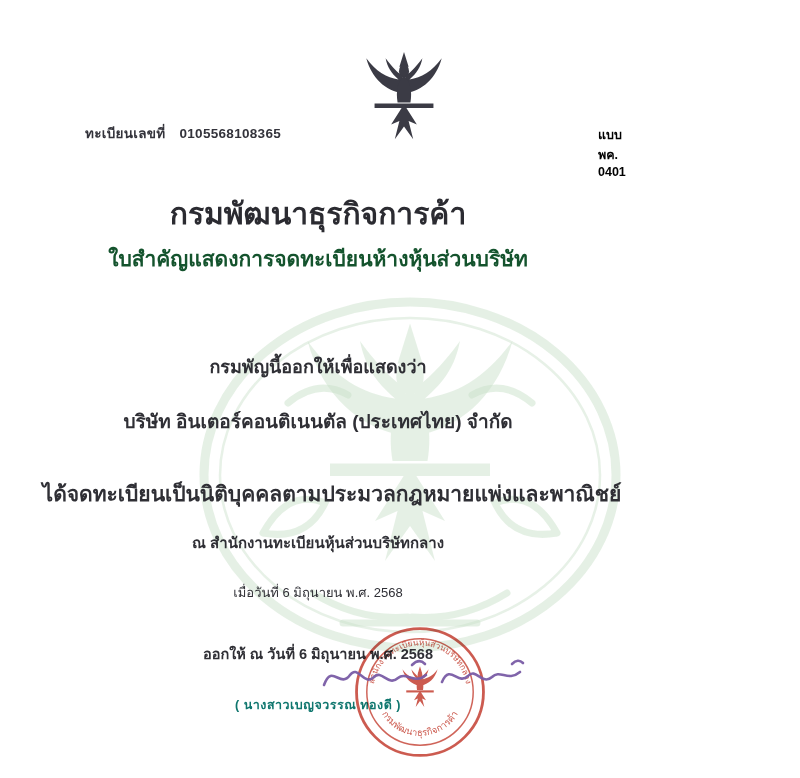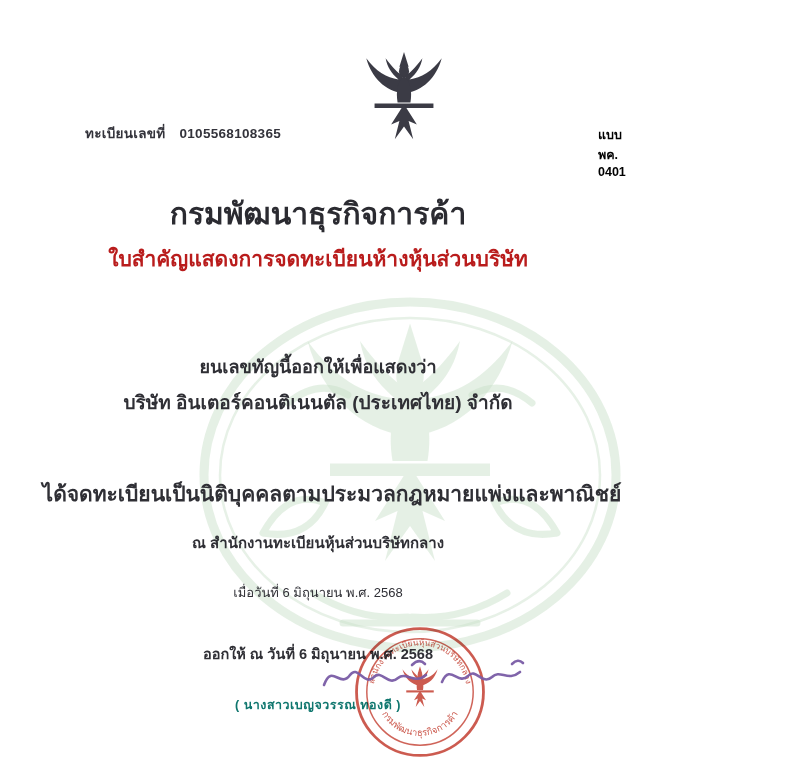--- a/index.html
+++ b/index.html
@@ -7,23 +7,23 @@
     position:relative;width:636px;height:778px;background:#ffffff;overflow:hidden;
     font-family:"Liberation Sans","DejaVu Sans",sans-serif;color:#2f2f35;
   }
   .abs{position:absolute;}
   .centered{left:0;right:0;text-align:center;}
   .reg-no{left:85px;top:122px;font-size:13.5px;font-weight:bold;color:#33333b;letter-spacing:.3px;}
   .reg-no .num{margin-left:14px;}
   .form-code{left:598px;top:125px;font-size:12.5px;font-weight:bold;color:#000000;}
   .garuda-top{left:358px;top:46px;width:92px;height:102px;}
   .dept-title{top:190px;font-size:30px;font-weight:bold;color:#2b2b31;z-index:2;}
-  .cert-subtitle{top:242px;font-size:21px;font-weight:bold;color:#b91c1c;z-index:2;}
+  .cert-subtitle{top:242px;font-size:21px;font-weight:bold;color:#14532d;z-index:2;}
   .intro-line{top:352px;font-size:18px;font-weight:bold;z-index:2;}
-  .company-line{top:387px;font-size:19px;font-weight:bold;z-index:2;}
+  .company-line{top:406px;font-size:19px;font-weight:bold;z-index:2;}
   .statement-line{top:477px;font-size:21px;font-weight:bold;z-index:2;margin-left:28px;}
   .office-line{top:531px;font-size:15px;font-weight:bold;z-index:2;}
   .regdate-line{top:582px;font-size:13px;font-weight:normal;z-index:2;}
   .issue-line{top:642px;font-size:14.5px;font-weight:bold;z-index:2;}
   .registrar-line{top:695px;font-size:12.5px;font-weight:bold;color:#0f766e;z-index:2;letter-spacing:.5px;}
   .watermark{left:193px;top:293px;width:434px;height:364px;z-index:1;}
   .stamp{left:350px;top:622px;width:140px;height:140px;z-index:3;mix-blend-mode:multiply;opacity:.92;}
   .signature{left:316px;top:655px;width:214px;height:44px;z-index:4;}
   svg{display:block;}
 </style>
@@ -69,21 +69,21 @@
       <path d="M70 240 q25 -45 62 -30 q-18 38 -62 30"></path>
       <path d="M364 240 q-25 -45 -62 -30 q18 38 62 30"></path>
       <path d="M95 110 q30 -25 60 -8"></path>
       <path d="M339 110 q-30 -25 -60 -8"></path>
       <path d="M120 300 q45 28 95 24"></path>
       <path d="M314 300 q-45 28 -95 24"></path>
       <path d="M150 330 h134"></path>
     </g>
   </svg>
 
-  <div class="abs centered intro-line">ยนเลขทัญนี้ออกให้เพื่อแสดงว่า</div>
+  <div class="abs centered intro-line">กรมพัญนี้ออกให้เพื่อแสดงว่า</div>
   <div class="abs centered company-line">บริษัท อินเตอร์คอนติเนนตัล (ประเทศไทย) จำกัด</div>
   <div class="abs centered statement-line">ได้จดทะเบียนเป็นนิติบุคคลตามประมวลกฎหมายแพ่งและพาณิชย์</div>
   <div class="abs centered office-line">ณ สำนักงานทะเบียนหุ้นส่วนบริษัทกลาง</div>
   <div class="abs centered regdate-line">เมื่อวันที่ 6 มิถุนายน พ.ศ. 2568</div>
   <div class="abs centered issue-line">ออกให้ ณ วันที่ 6 มิถุนายน พ.ศ. 2568</div>
   <div class="abs centered registrar-line">( นางสาวเบญจวรรณ ทองดี )</div>
 
   <svg class="abs stamp" viewBox="0 0 150 150">
     <g fill="none" stroke="#c23a2c">
       <circle cx="75" cy="75" r="68" stroke-width="3" opacity="0.9"></circle>

